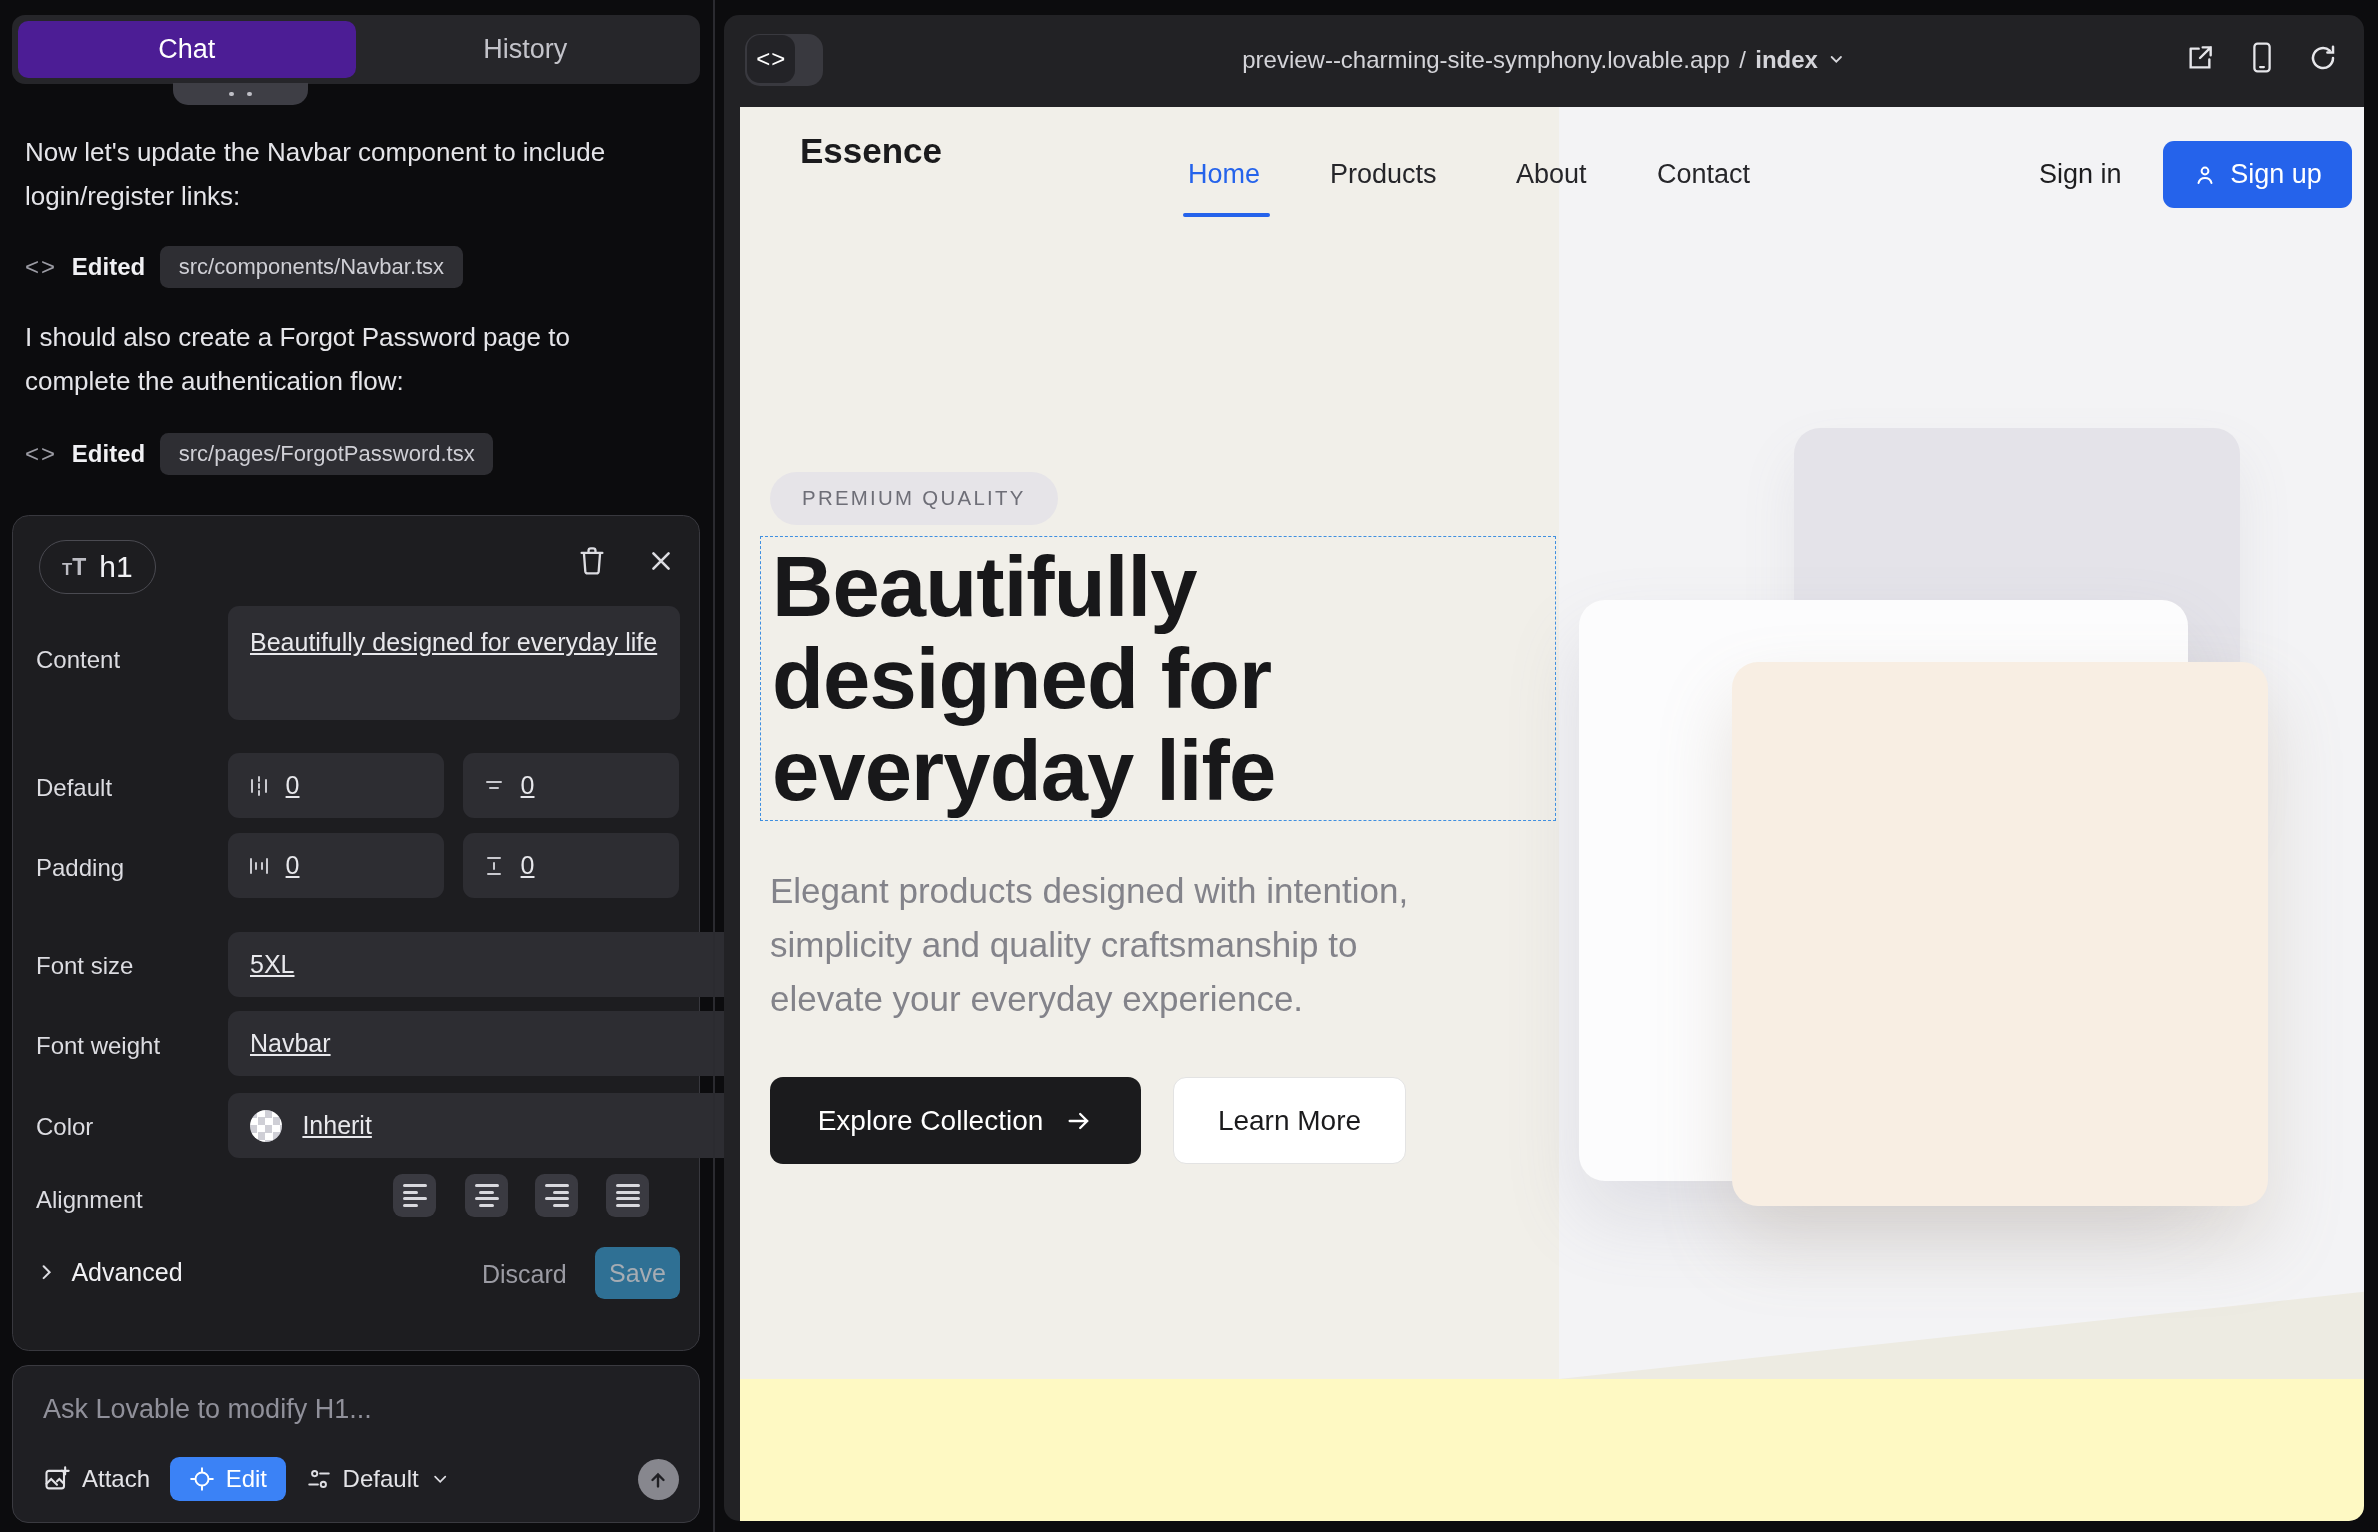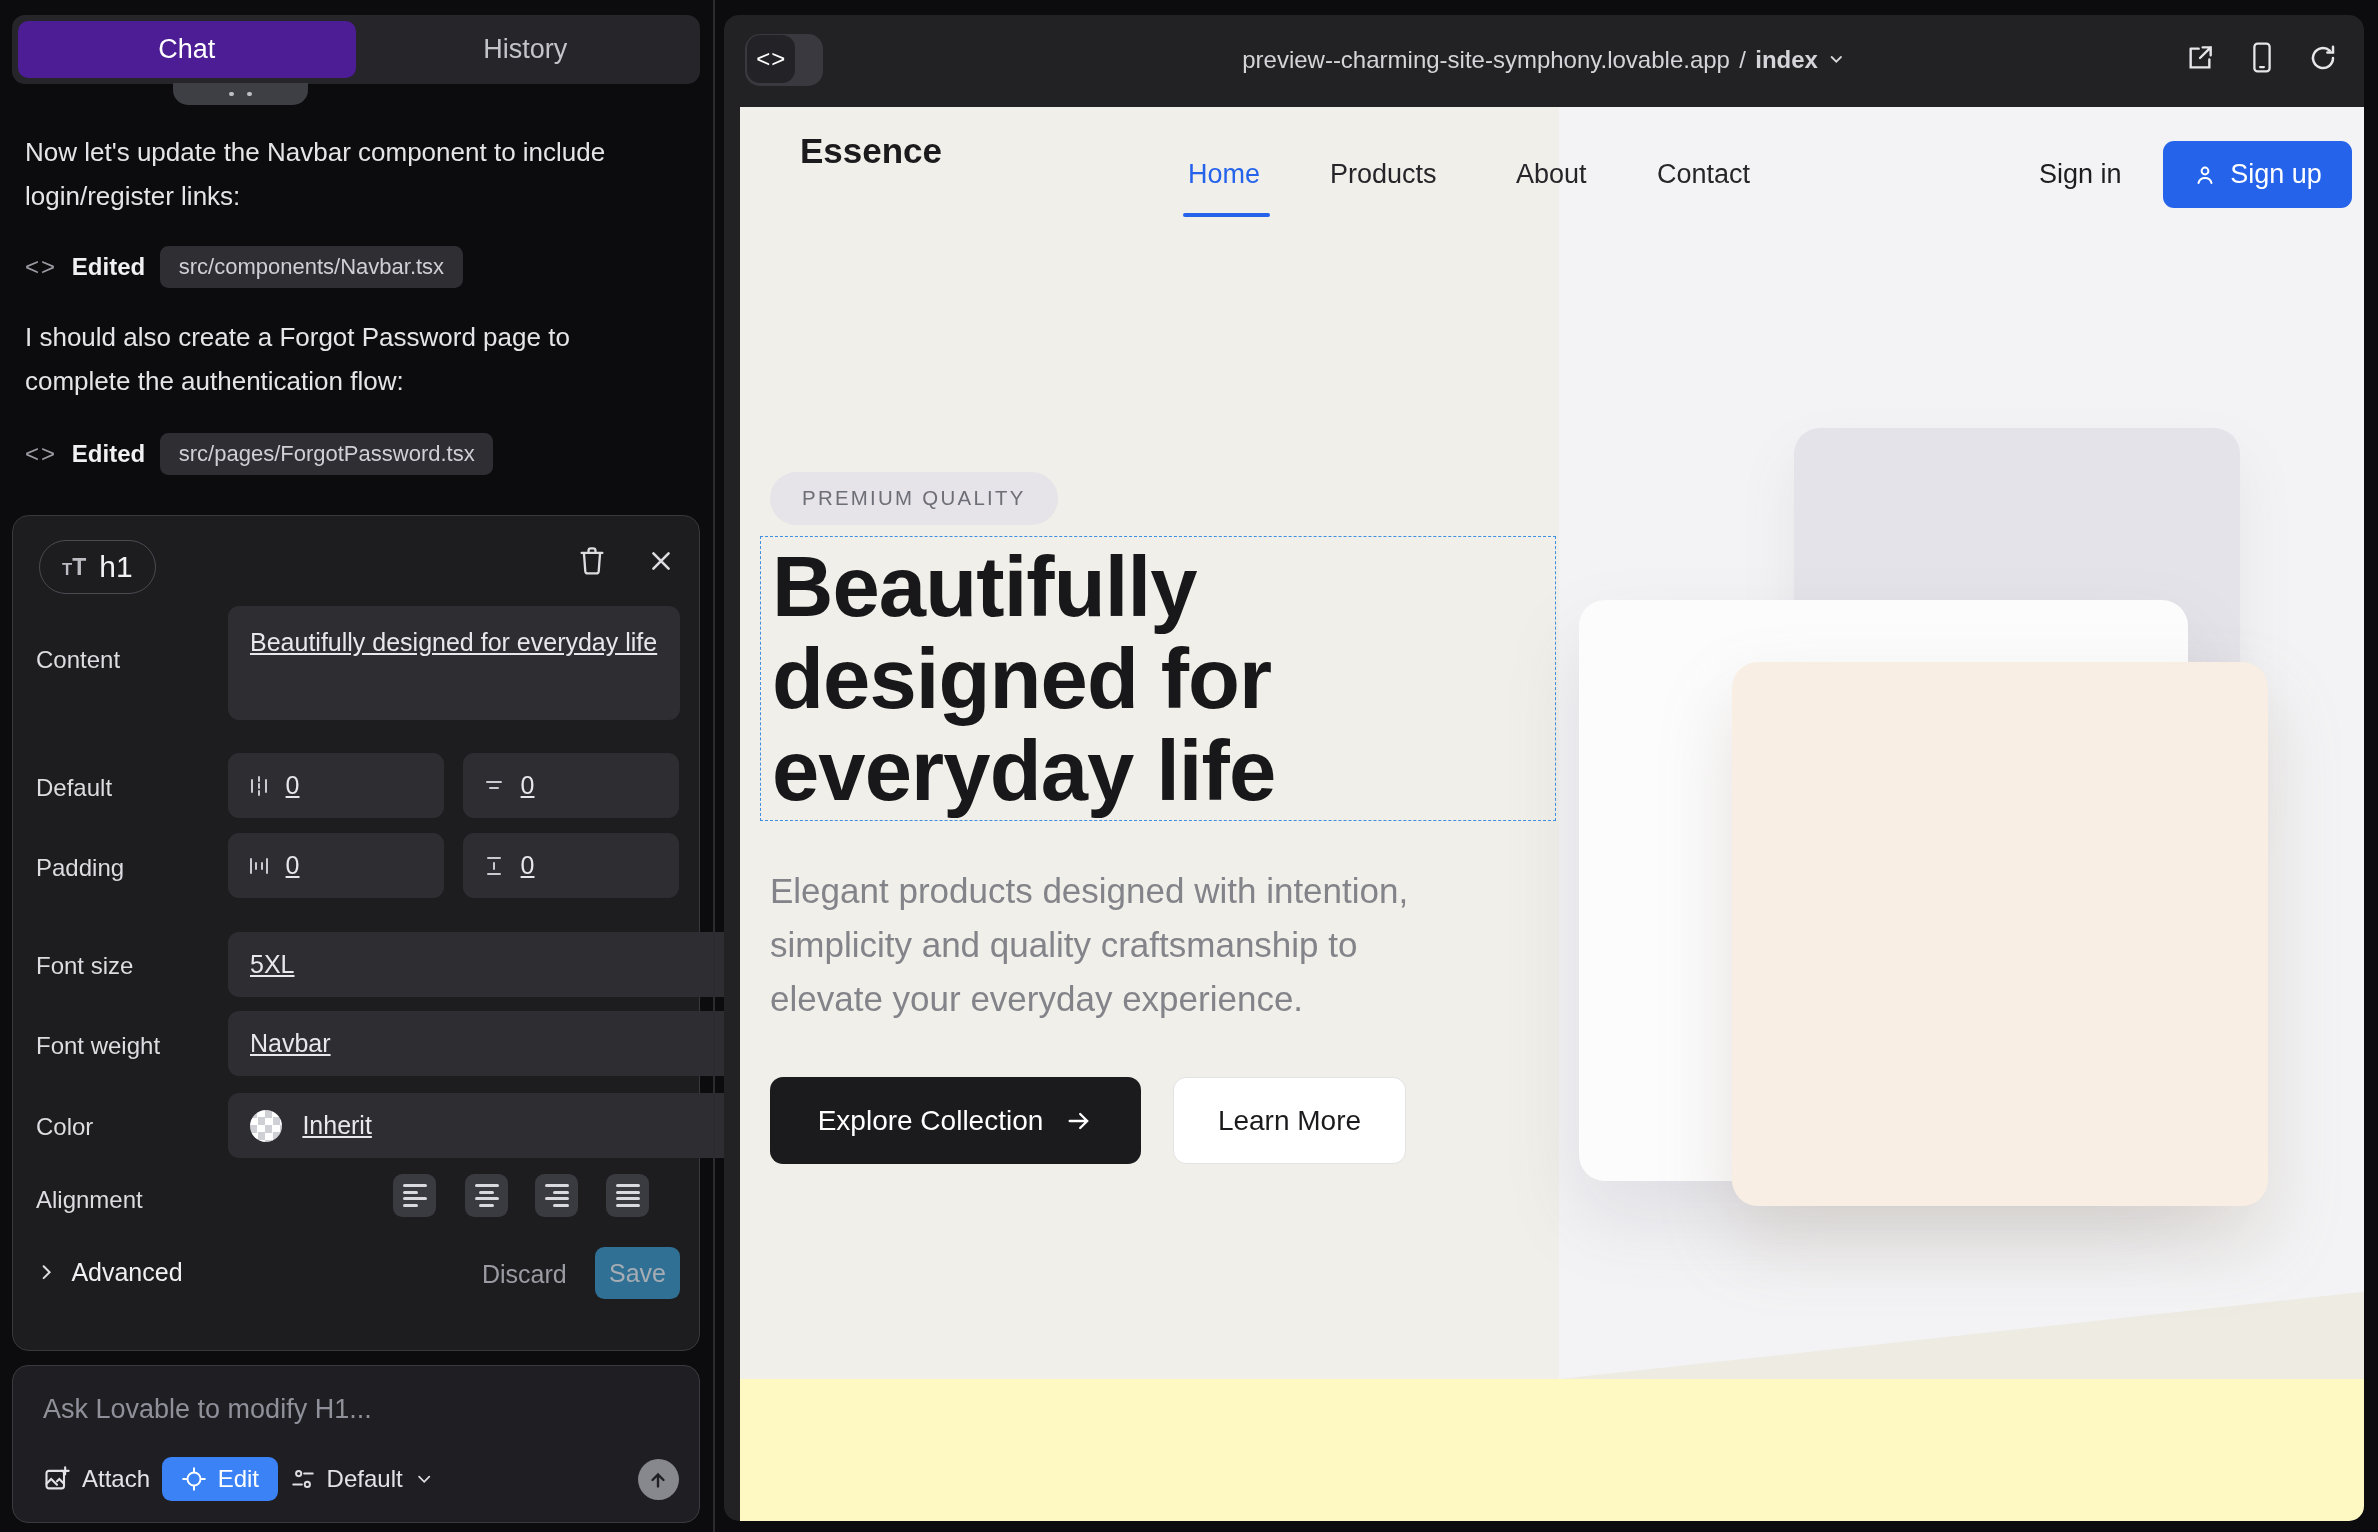--- a/index.html
+++ b/index.html
@@ -49,21 +49,21 @@
   .bars.right b:nth-child(2n){ width:65%; align-self:flex-end; }
   .bars b:nth-child(2n+1){ width:100%; }
   .bars.justify b { width:100%; }
 
   .advanced { left:23px; display:flex; align-items:center; gap:15px; color:#f0f0f3; font-size:25px; cursor:pointer; }
   .discard { color:#9b9ba3; font-size:25px; cursor:pointer; }
   .save-btn { left:582px; width:85px; height:52px; background:#2f7094; color:#a6acb3; font-size:25px; border-radius:9.3px; display:flex; align-items:center; justify-content:center; cursor:pointer; }
 
   .composer { left:12px; top:1365px; width:688px; height:158px; background:#1f1f23; border:1.4px solid #3a3a40; border-radius:16px; }
   .placeholder { left:30px; top:28px; font-size:27px; color:#90909a; }
-  .composer-row { left:30px; top:89px; right:22px; height:48px; display:flex; align-items:center; gap:12px; }
+  .composer-row { left:30px; top:89px; right:22px; height:48px; display:flex; align-items:center; gap:20px; }
   .tool { display:flex; align-items:center; gap:11px; color:#e3e3e7; font-size:24px; cursor:pointer; }
   .edit-pill { background:#3b82f6; color:#ffffff; border-radius:9.3px; padding:8.3px 18.6px; display:flex; align-items:center; gap:11px; font-size:24px; cursor:pointer; }
   .send-btn { position:absolute; right:20.4px; top:93px; width:41px; height:41px; border-radius:50%; background:#87878e; display:flex; align-items:center; justify-content:center; cursor:pointer; color:#1f1f23; }
 
   .divider { left:713px; top:0; width:1.9px; height:1532px; background:#2b2b30; }
 
   
   .preview { left:724px; top:15px; width:1640px; height:1506px; background:#222225; border-radius:15px; overflow:hidden; }
   .toggle { left:21.3px; top:18.6px; width:78px; height:52px; background:#39393f; border-radius:15px; cursor:pointer; }
   .toggle .seg { position:absolute; left:1.9px; top:1.9px; width:48px; height:48px; background:#232327; border-radius:13px; display:flex; align-items:center; justify-content:center; color:#fff; font-size:24px; letter-spacing:0.9px; }

